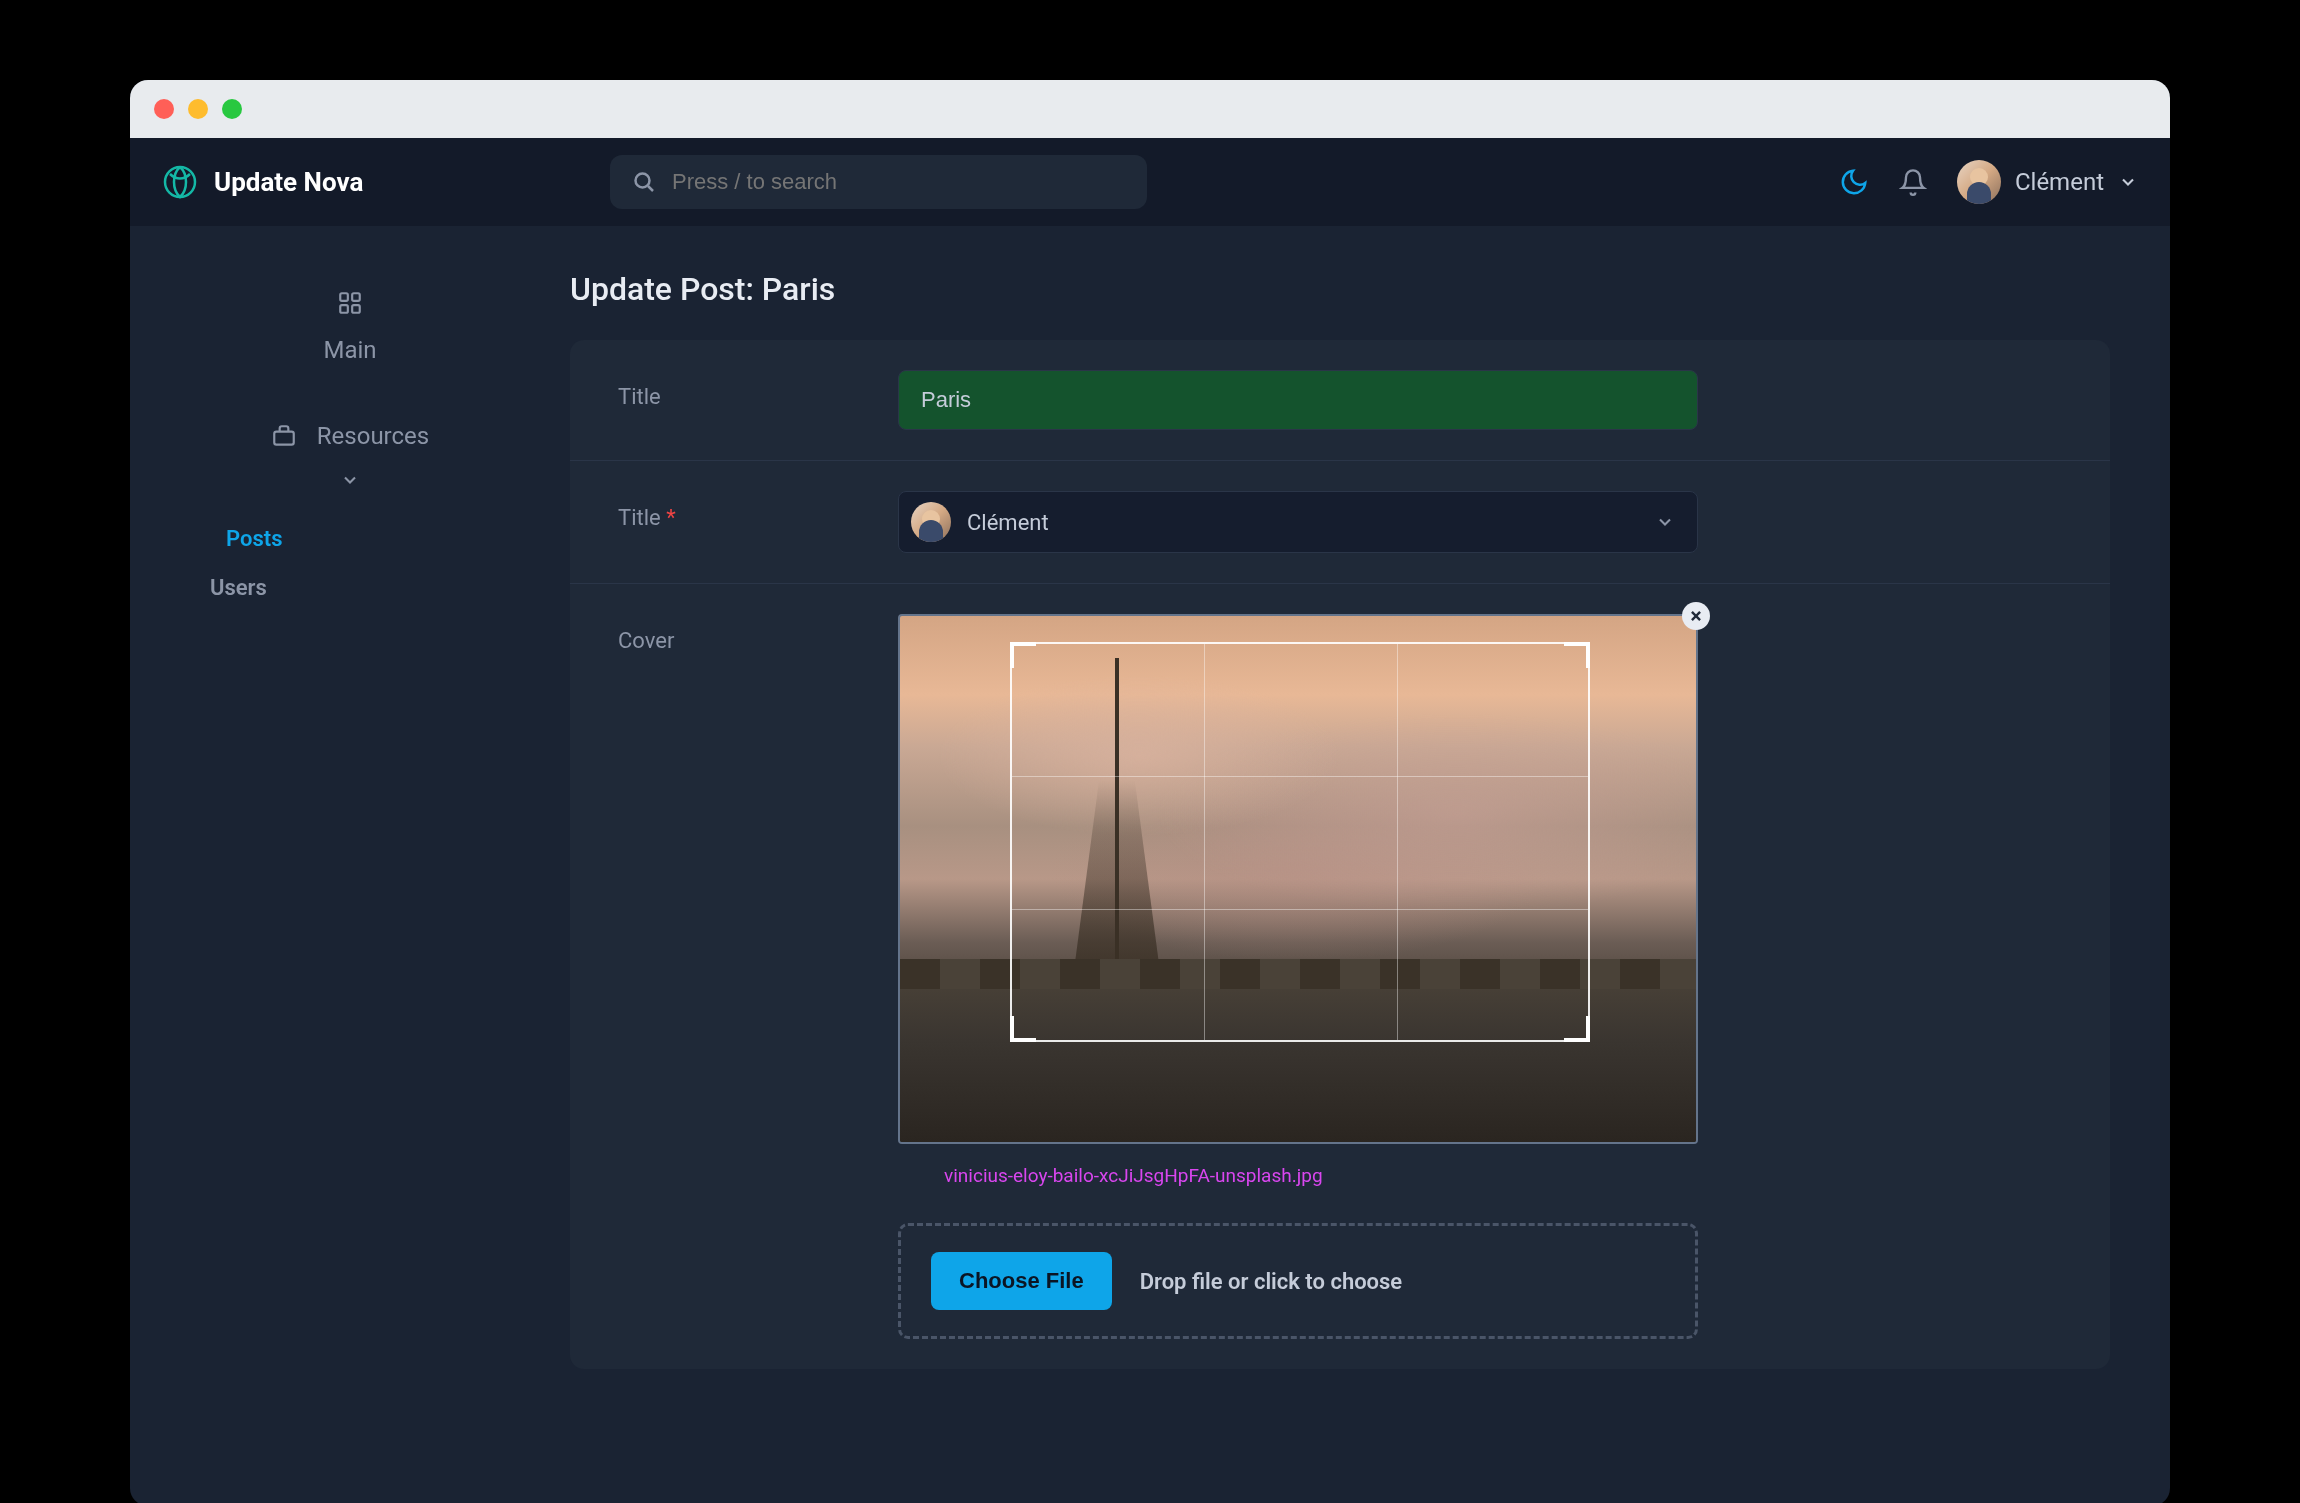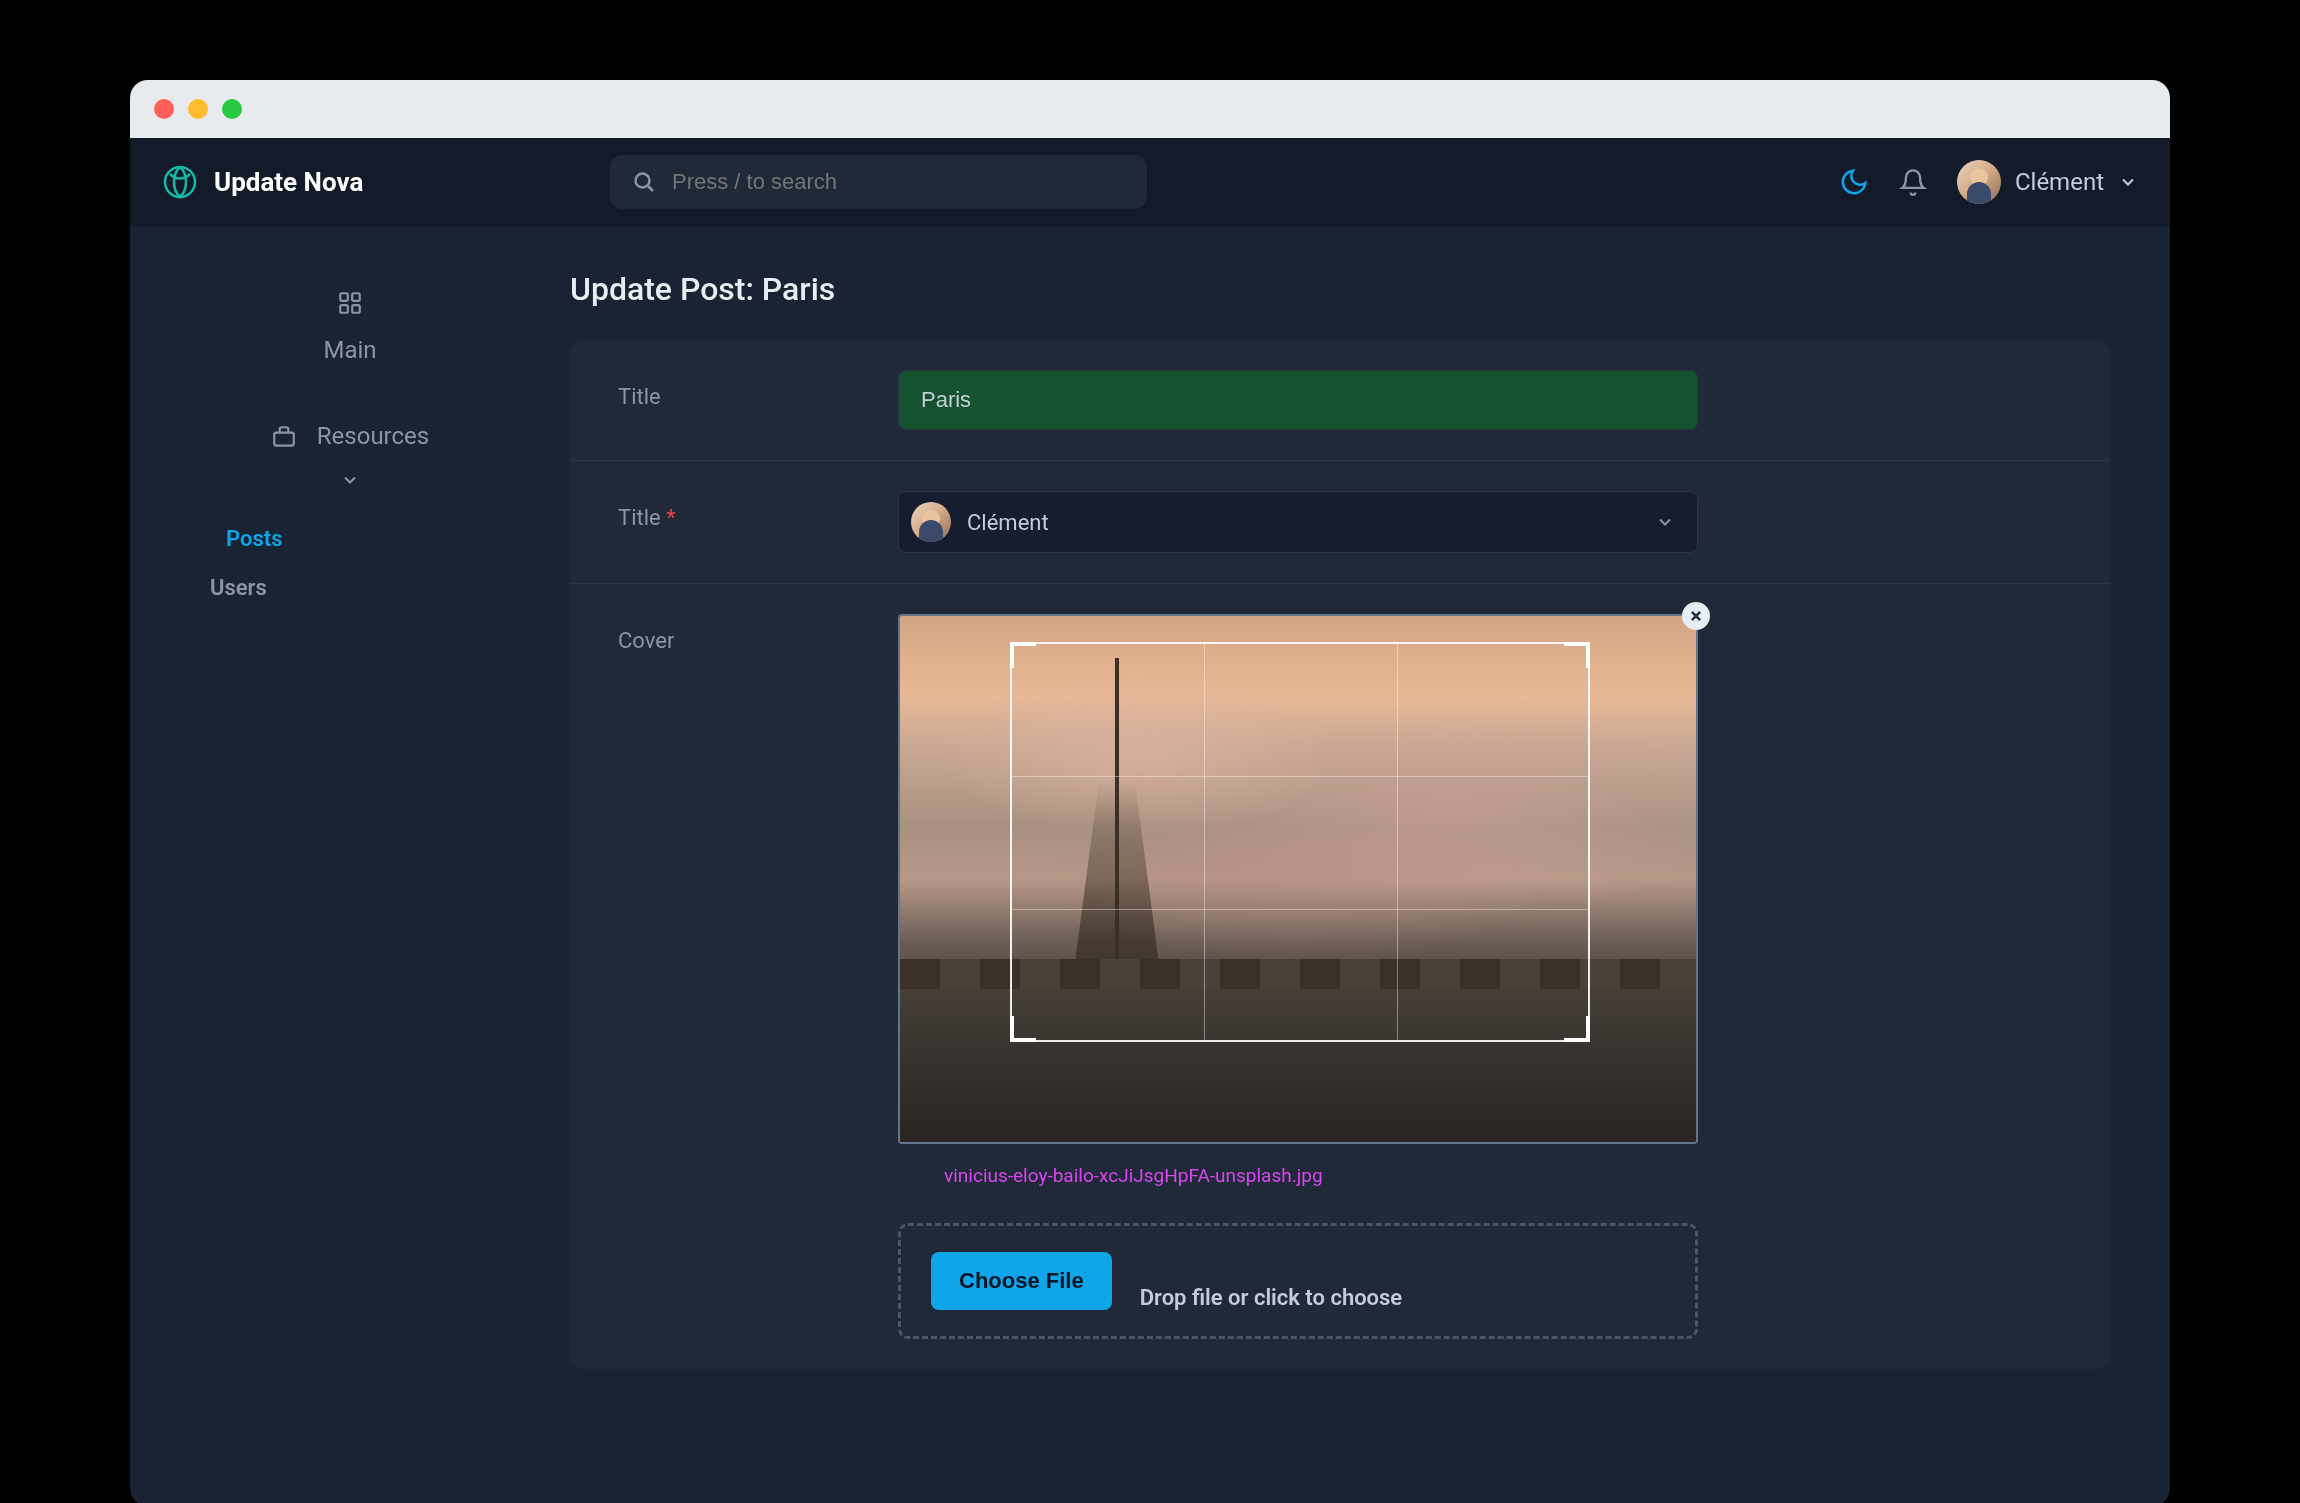--- a/index.html
+++ b/index.html
@@ -119,21 +119,21 @@
   display: flex;
   align-items: center;
   gap: 20px;
   padding: 14px 8px;
   color: #8c95a7;
   font-size: 24px;
   cursor: pointer;
   flex-direction: column;
 }
 .nav-item.section { margin-top: 30px; justify-content: space-between; }
-.nav-item .left { display: flex; align-items: flex-end; gap: 20px; }
+.nav-item .left { display: flex; align-items: center; gap: 20px; }
 .sub-items { padding-left: 54px; margin-top: 10px; }
 .sub-item {
   padding: 12px 0;
   color: #8c95a7;
   font-size: 22px;
   font-weight: 600;
   cursor: pointer;
 }
 .sub-item.active { color: #0ea5e9; margin-left: 16px; }
 
@@ -288,21 +288,21 @@
   font-size: 19px;
   margin-top: 20px;
   margin-left: 46px;
 }
 .dropzone {
   margin-top: 36px;
   border: 3px dashed #4a5568;
   border-radius: 10px;
   padding: 26px 30px;
   display: flex;
-  align-items: flex-end;
+  align-items: center;
   gap: 28px;
 }
 .choose-btn {
   background: #0ea5e9;
   color: #0b1524;
   font-weight: 700;
   font-size: 22px;
   padding: 16px 28px;
   border-radius: 8px;
   border: none;

